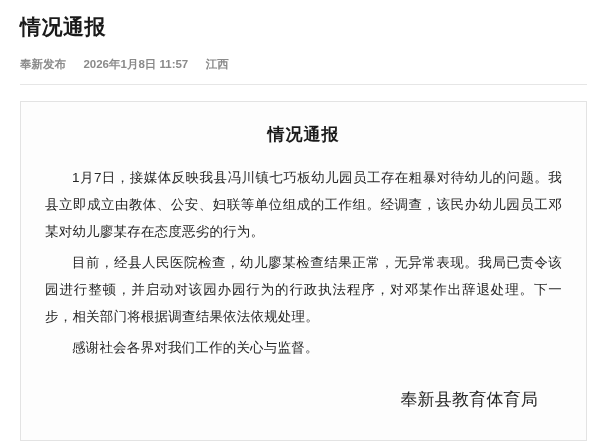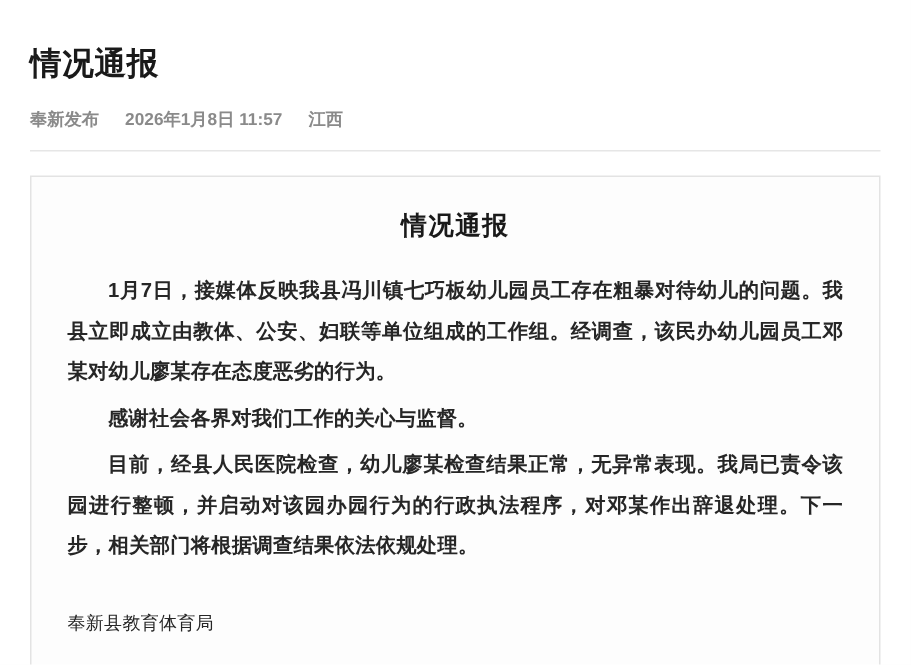--- a/index.html
+++ b/index.html
@@ -13,21 +13,20 @@
     font-family: "Liberation Sans", "DejaVu Sans", sans-serif;
     color: #222222;
     overflow: hidden;
   }
   .page {
     position: relative;
     width: 607px;
     height: 394px;
     box-sizing: border-box;
     padding: 0 20px;
-    margin-top: 16px;
   }
   .headline {
     margin: 0;
     padding-top: 12px;
     font-size: 21px;
     line-height: 30px;
     font-weight: bold;
     color: #1a1a1a;
     letter-spacing: 0.5px;
   }
@@ -72,26 +71,25 @@
     margin-bottom: 16px;
   }
   .body-par {
     font-size: 13.5px;
     line-height: 27px;
     color: #262626;
     text-indent: 2em;
     text-align: justify;
     margin: 0 0 4px 0;
     letter-spacing: 0.2px;
-    font-weight: bold;
   }
   .signature {
     margin-top: 26px;
-    text-align: left;
-    font-size: 12px;
+    text-align: right;
+    font-size: 17px;
     line-height: 25px;
     color: #262626;
     letter-spacing: 0.2px;
     padding-right: 24px;
   }
   .signature div {
     display: block;
   }
 </style>
 </head>
@@ -108,21 +106,21 @@
     <span class="meta-sep"></span>
     <span class="meta-item">江西</span>
   </div>
 
   <div class="divider"></div>
 
   <div class="statement-card">
     <div class="card-title">情况通报</div>
 
     <p class="body-par">1月7日，接媒体反映我县冯川镇七巧板幼儿园员工存在粗暴对待幼儿的问题。我县立即成立由教体、公安、妇联等单位组成的工作组。经调查，该民办幼儿园员工邓某对幼儿廖某存在态度恶劣的行为。</p>
+    <p class="body-par">目前，经县人民医院检查，幼儿廖某检查结果正常，无异常表现。我局已责令该园进行整顿，并启动对该园办园行为的行政执法程序，对邓某作出辞退处理。下一步，相关部门将根据调查结果依法依规处理。</p>
     <p class="body-par">感谢社会各界对我们工作的关心与监督。</p>
-    <p class="body-par">目前，经县人民医院检查，幼儿廖某检查结果正常，无异常表现。我局已责令该园进行整顿，并启动对该园办园行为的行政执法程序，对邓某作出辞退处理。下一步，相关部门将根据调查结果依法依规处理。</p>
 
     <div class="signature">
       <div>奉新县教育体育局</div>
     </div>
   </div>
 
 </div>
 
 </body></html>

